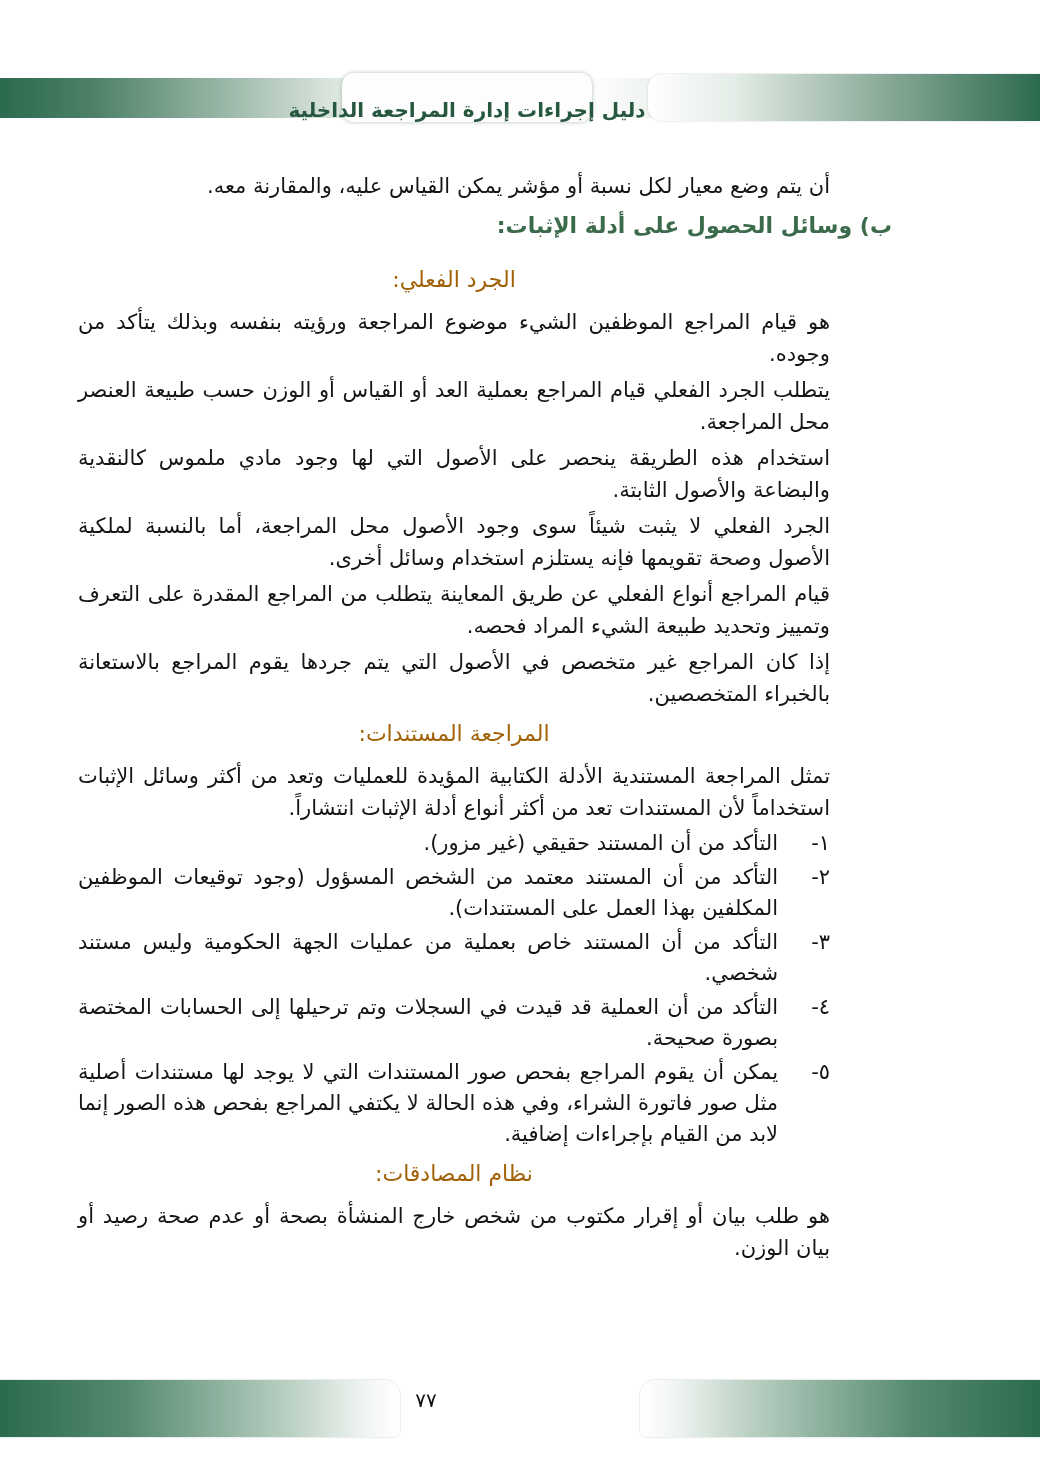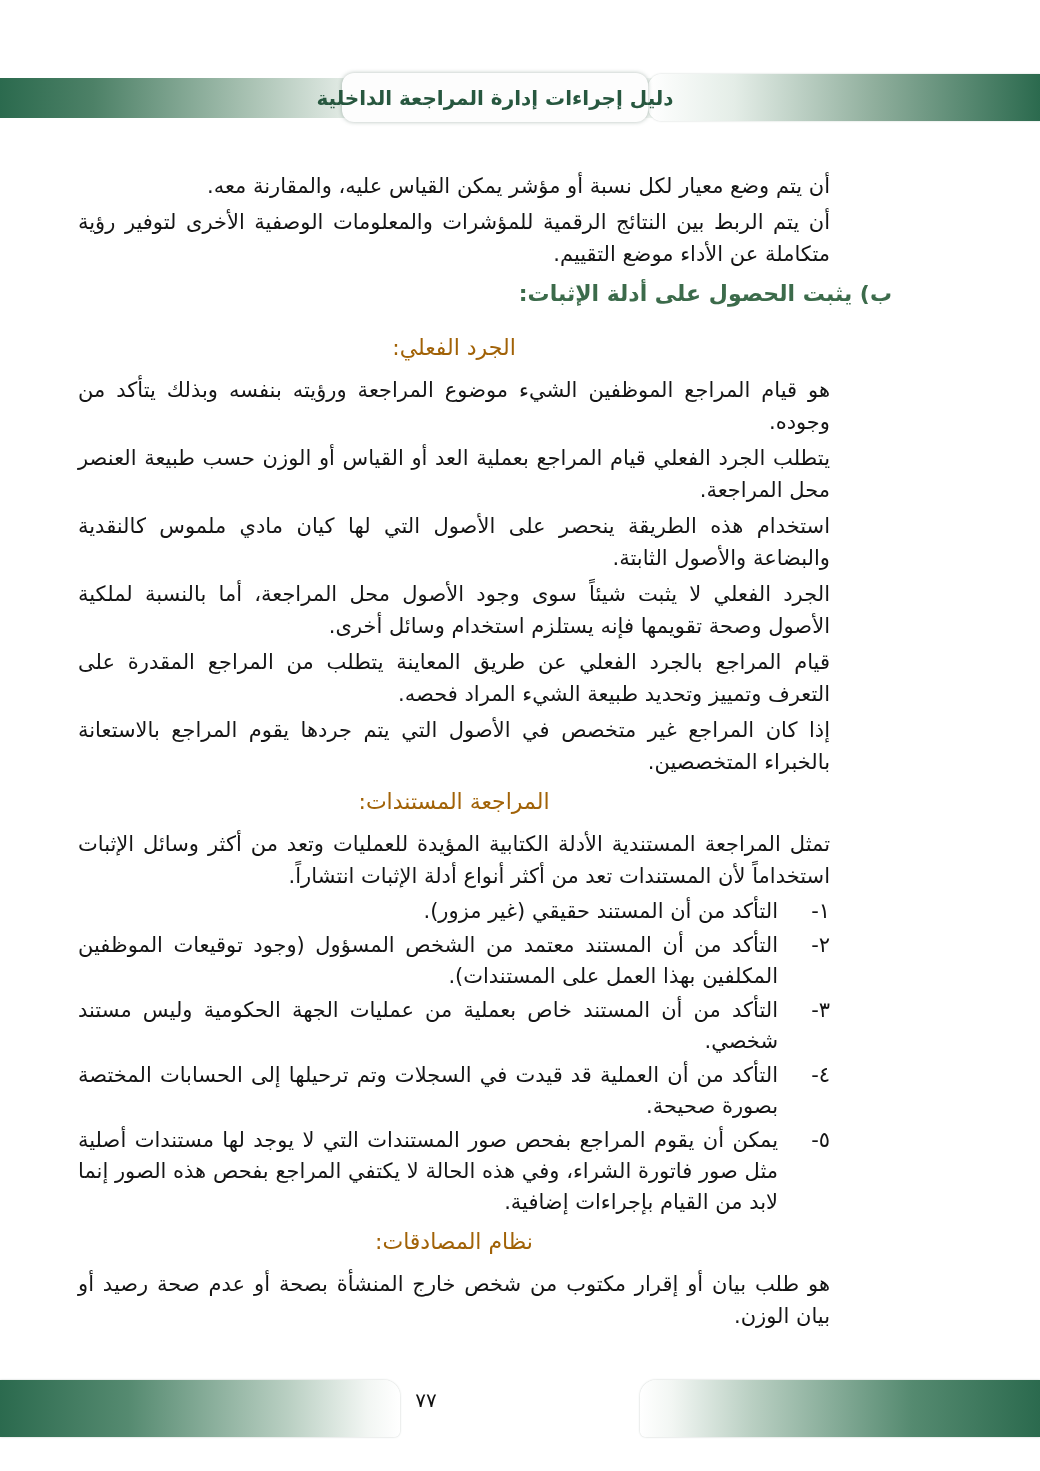--- a/index.html
+++ b/index.html
@@ -18,24 +18,24 @@
       #ffffff 44%, #ffffff 56%, #e7eee9 66%, #a9c2b3 76%,
       #4d8167 91%, #2b6a4e 100%);
   }
   .header-tab-right {
     position:absolute; top:74px; left:648px; width:392px; height:47px;
     border-radius:14px 0 0 14px;
     background:linear-gradient(90deg, #ffffff 0%, #e4ede7 22%, #8fae9c 58%, #2b6a4e 100%);
     box-shadow:0 0 2px rgba(90,110,100,.35);
   }
   .header-title-tab {
-    position:absolute; top:73px; left:342px; width:306px; height:49px;
+    position:absolute; top:73px; left:342px; width:250px; height:49px;
     background:#fdfdfd; border-radius:12px;
     box-shadow:0 0 4px rgba(55,85,70,.38);
-    display:flex; align-items:center; justify-content:center;
+    display:flex; align-items:flex-end; justify-content:center;
   }
   .doc-title {
     font-size:20px; font-weight:bold; color:#27573f; white-space:nowrap;
     letter-spacing:0;
   }
 
   
   .content {
     position:absolute; top:166px; left:78px; width:752px;
     direction:rtl; text-align:justify;
@@ -80,30 +80,29 @@
 
   <div class="header-bar"></div>
   <div class="header-tab-right"></div>
   <div class="header-title-tab">
     <span class="doc-title">دليل إجراءات إدارة المراجعة الداخلية</span>
   </div>
 
   <div class="content">
 
     <p>أن يتم وضع معيار لكل نسبة أو مؤشر يمكن القياس عليه، والمقارنة معه.</p>
-    <p>أن يتم الربط بين النتائج الرقمية للمؤشرات والمعلومات الوصفية الأخرى لتوفير رؤية متكاملة عن الأداء موضع التقييم.</p>
 
-    <div class="section-heading-green">ب) يثبت الحصول على أدلة الإثبات:</div>
+    <div class="section-heading-green">ب) وسائل الحصول على أدلة الإثبات:</div>
 
     <div class="sub-heading">الجرد الفعلي:</div>
     <p>هو قيام المراجع الموظفين الشيء موضوع المراجعة ورؤيته بنفسه وبذلك يتأكد من وجوده.</p>
     <p>يتطلب الجرد الفعلي قيام المراجع بعملية العد أو القياس أو الوزن حسب طبيعة العنصر محل المراجعة.</p>
-    <p>استخدام هذه الطريقة ينحصر على الأصول التي لها كيان مادي ملموس كالنقدية والبضاعة والأصول الثابتة.</p>
+    <p>استخدام هذه الطريقة ينحصر على الأصول التي لها وجود مادي ملموس كالنقدية والبضاعة والأصول الثابتة.</p>
     <p>الجرد الفعلي لا يثبت شيئاً سوى وجود الأصول محل المراجعة، أما بالنسبة لملكية الأصول وصحة تقويمها فإنه يستلزم استخدام وسائل أخرى.</p>
-    <p>قيام المراجع بالجرد الفعلي عن طريق المعاينة يتطلب من المراجع المقدرة على التعرف وتمييز وتحديد طبيعة الشيء المراد فحصه.</p>
+    <p>قيام المراجع أنواع الفعلي عن طريق المعاينة يتطلب من المراجع المقدرة على التعرف وتمييز وتحديد طبيعة الشيء المراد فحصه.</p>
     <p>إذا كان المراجع غير متخصص في الأصول التي يتم جردها يقوم المراجع بالاستعانة بالخبراء المتخصصين.</p>
 
     <div class="sub-heading">المراجعة المستندات:</div>
     <p>تمثل المراجعة المستندية الأدلة الكتابية المؤيدة للعمليات وتعد من أكثر وسائل الإثبات استخداماً لأن المستندات تعد من أكثر أنواع أدلة الإثبات انتشاراً.</p>
 
     <div class="list">
       <div class="list-item">
         <span class="num">١-</span>
         <span class="txt">التأكد من أن المستند حقيقي (غير مزور).</span>
       </div>

